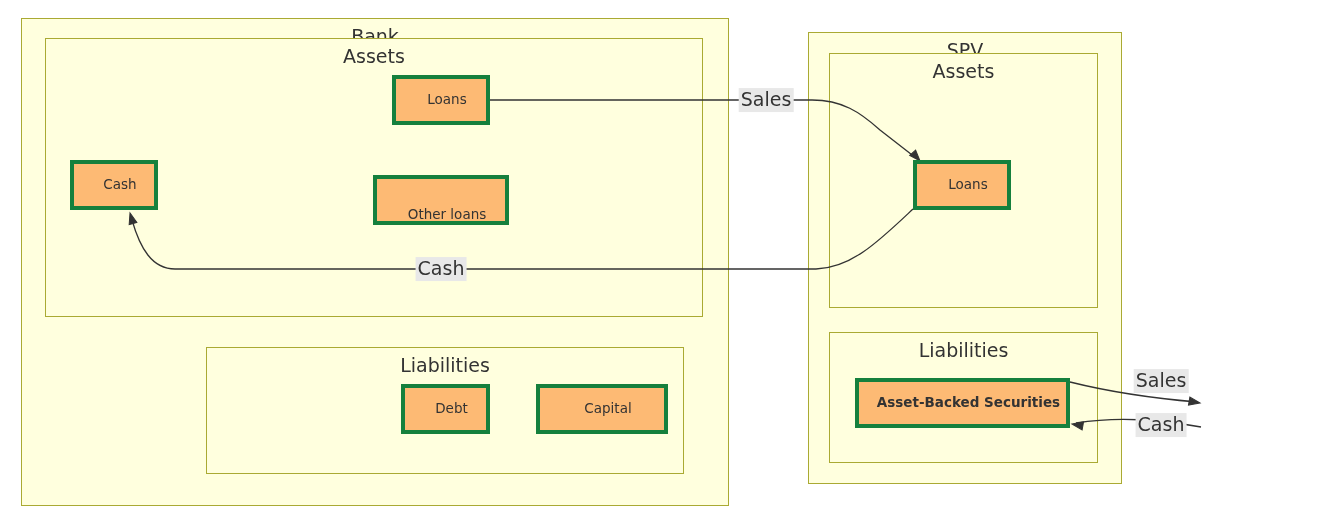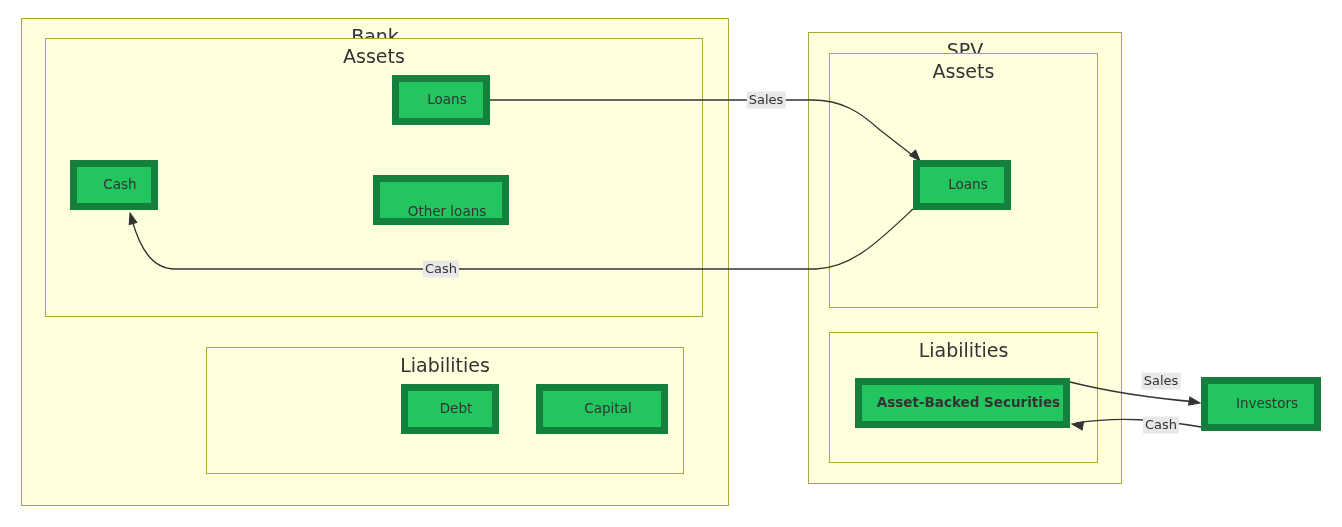--- a/index.html
+++ b/index.html
@@ -29,22 +29,22 @@
     right: 0;
     text-align: center;
     font-size: 19px;
     color: #333333;
     line-height: 1;
     white-space: nowrap;
   }
   
   .node {
     position: absolute;
-    background: #22c55e;
-    border: 7px solid #15803d;
+    background: #fdba74;
+    border: 4px solid #15803d;
     box-sizing: border-box;
     display: flex;
     align-items: center;
     justify-content: center;
     border-radius: 0px;
     padding-left: 12px;
   }
   .node-label {
     font-size: 13.5px;
     color: #333333;
@@ -68,21 +68,21 @@
   }
   .edge-head {
     fill: #333333;
     stroke: #333333;
   }
   
   .edge-label {
     position: absolute;
     background: #e8e8e8;
     color: #333333;
-    font-size: 13px;
+    font-size: 19px;
     line-height: 1.15;
     padding: 1px 2px;
     white-space: nowrap;
     transform: translate(-50%, -50%);
     border-radius: 0px;
   }
 </style>
 </head>
 <body>
 
@@ -129,38 +129,35 @@
 
   <div class="node" style="left: 70px; top: 160px; width: 88px; height: 50px;">
     <span class="node-label">Cash</span>
   </div>
 
   <div class="node" style="left: 373px; top: 175px; width: 136px; height: 50px; align-items: flex-end;">
     <span class="node-label">Other loans</span>
   </div>
 
 
-  <div class="node" style="left: 401px; top: 384px; width: 98px; height: 50px;">
+  <div class="node" style="left: 401px; top: 384px; width: 89px; height: 50px;">
     <span class="node-label">Debt</span>
   </div>
 
   <div class="node" style="left: 536px; top: 384px; width: 132px; height: 50px;">
     <span class="node-label">Capital</span>
   </div>
 
   <div class="node" style="left: 913px; top: 160px; width: 98px; height: 50px;">
     <span class="node-label">Loans</span>
   </div>
 
   <div class="node" style="left: 855px; top: 378px; width: 215px; height: 50px; font-weight: bold;">
     <span class="node-label">Asset-Backed Securities</span>
   </div>
 
-  <div class="node" style="left: 1201px; top: 377px; width: 120px; height: 54px;">
-    <span class="node-label">Investors</span>
-  </div>
 
   <div class="edge-label" style="left: 766px; top: 100px;">Sales</div>
   <div class="edge-label" style="left: 441px; top: 269px;">Cash</div>
   <div class="edge-label" style="left: 1161px; top: 381px;">Sales</div>
   <div class="edge-label" style="left: 1161px; top: 425px;">Cash</div>
 
 </div>
 
 </body></html>

